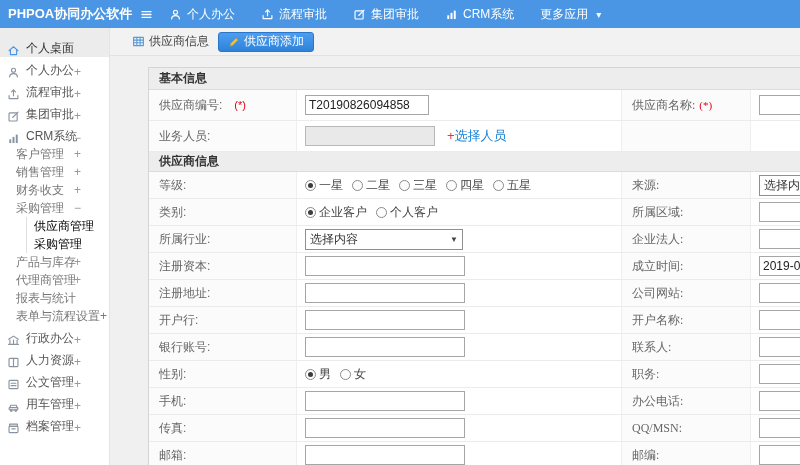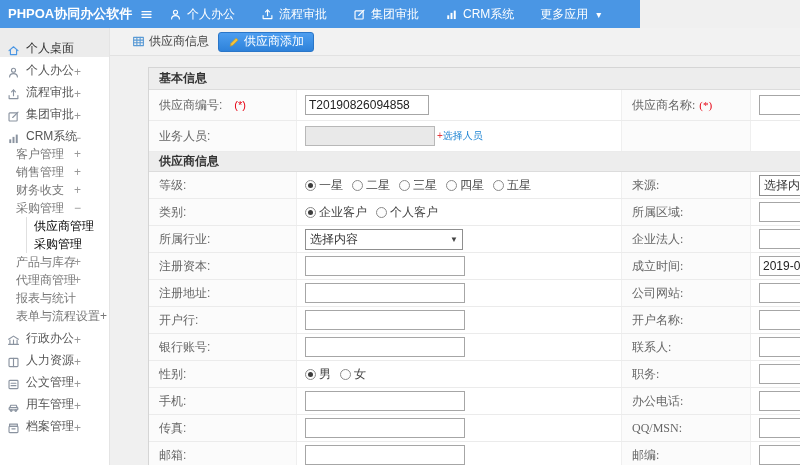--- a/index.html
+++ b/index.html
@@ -1,21 +1,21 @@
 <!DOCTYPE html>
 <html><head>
 <meta charset="utf-8">
 <style>
   html,body{margin:0;padding:0;}
   body{width:800px;height:465px;overflow:hidden;background:#f0f0f0;
        font-family:"Liberation Sans","DejaVu Sans",sans-serif;}
   .page{position:relative;width:800px;height:465px;overflow:hidden;}
 
   
-  .header{position:absolute;top:0;left:0;width:640px;height:28px;background:#4a96e4;
+  .header{position:absolute;top:0;left:0;width:800px;height:28px;background:#4a96e4;
           display:flex;align-items:center;color:#fff;z-index:20;}
   .logo{width:118px;padding-left:8px;font-size:13px;font-weight:bold;white-space:nowrap;}
   .menu-btn{margin:0 16px 0 14px;display:flex;align-items:center;cursor:pointer;}
   .hnav{display:flex;align-items:center;gap:26px;font-size:12px;}
   .nav-item{display:flex;align-items:center;gap:5px;cursor:pointer;white-space:nowrap;}
   .caret{font-size:10px;margin-left:3px;}
   .ic{width:13px;height:13px;stroke:currentColor;fill:none;stroke-width:1.4;stroke-linecap:round;stroke-linejoin:round;}
   .ic.fill{fill:currentColor;stroke:none;}
 
   
@@ -62,21 +62,21 @@
        background:#fff;color:#222;font-family:"Liberation Sans","DejaVu Sans",sans-serif;}
   .txt.ro{background:#e9e9e9;border-color:#b8b8b8;}
   .selbox{height:21px;border:1px solid #8f8f8f;background:#fff;display:flex;align-items:center;
           justify-content:space-between;font-size:12px;color:#333;padding:0 4px;box-sizing:border-box;cursor:pointer;}
   .sarr{font-size:8px;color:#444;margin-left:4px;}
   .rgroup{display:flex;align-items:center;font-size:12px;color:#444;}
   .ropt{display:flex;align-items:center;margin-right:9px;cursor:pointer;}
   .rad{width:11px;height:11px;border:1px solid #8a8a8a;border-radius:50%;background:#fdfdfd;
        display:inline-block;position:relative;margin-right:3px;box-sizing:border-box;flex:0 0 11px;}
   .rad.on::after{content:"";position:absolute;left:2px;top:2px;right:2px;bottom:2px;border-radius:50%;background:#3c3c3c;}
-  .pick{margin-left:2px;font-size:10px;cursor:pointer;white-space:nowrap;}
+  .pick{margin-left:12px;font-size:13px;cursor:pointer;white-space:nowrap;}
   .plus{color:#e4393c;}
   .link{color:#1a82d2;}
 </style>
 </head>
 <body>
 
 <div class="page">
   <div class="header">
     <div class="logo">PHPOA协同办公软件</div>
     <div class="menu-btn">

